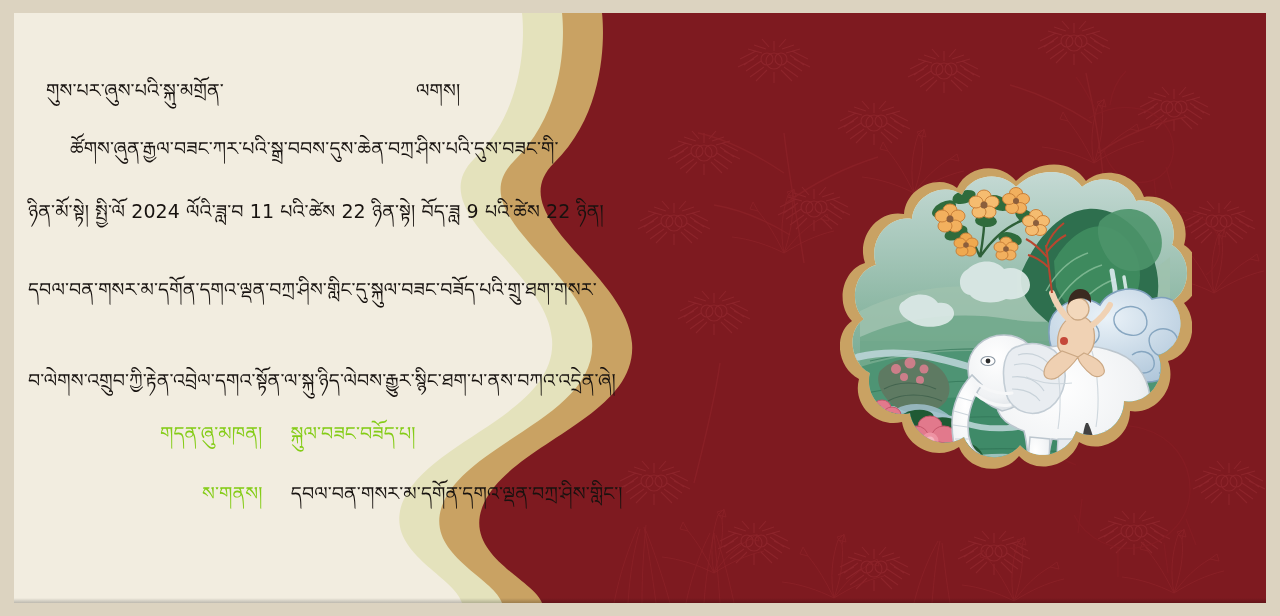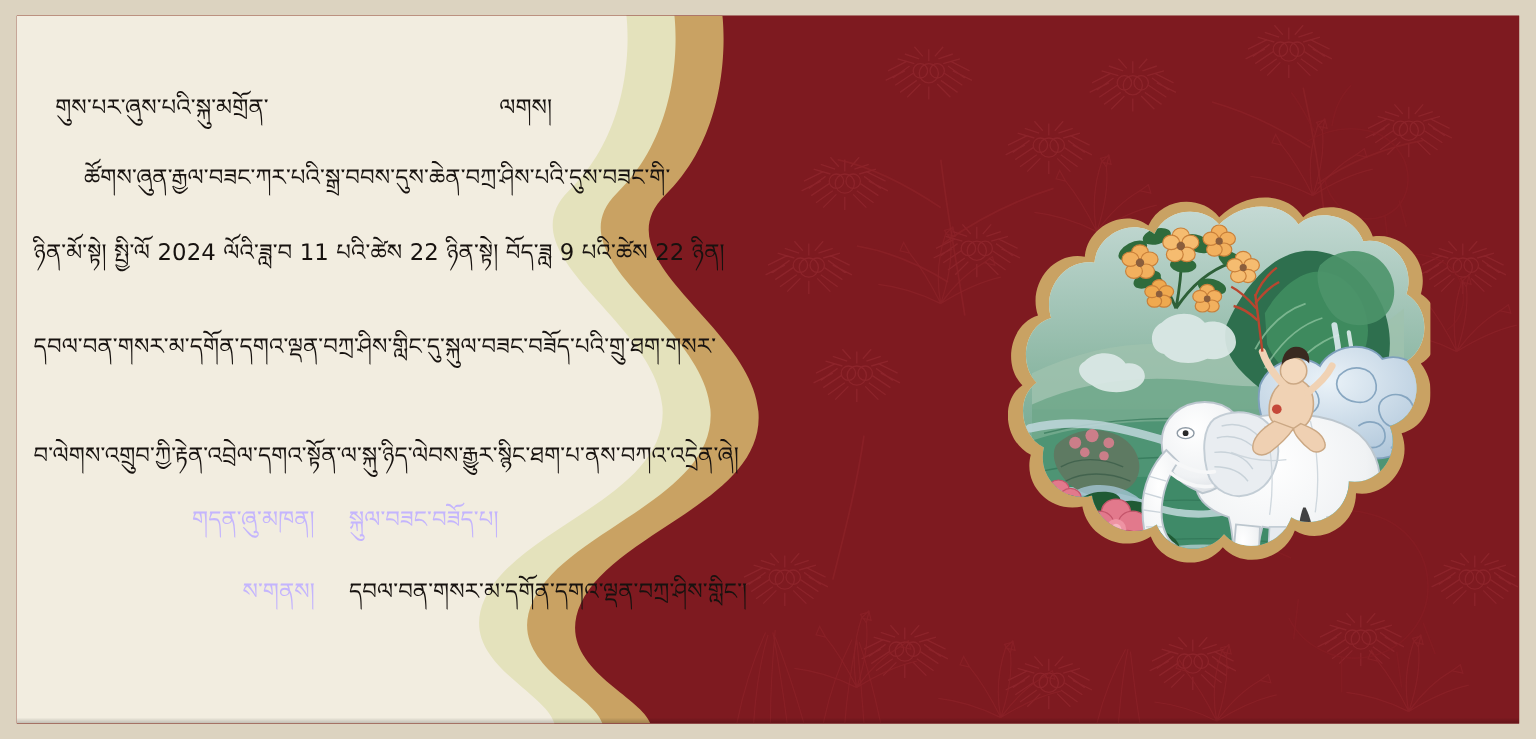--- a/index.html
+++ b/index.html
@@ -51,21 +51,21 @@
     color:#17120f;
     font-family:"DejaVu Sans","Liberation Sans",sans-serif;
   }
   .tline{
     position:absolute;
     white-space:nowrap;
     font-size:19px;
     line-height:1.1;
     letter-spacing:.1px;
   }
-  .red{color:#c4b5fd;}
+  .red{color:#84cc16;}
   .blk{color:#17120f;}
 
   
   #line-guest      {left:32px; top:67px;}
   #line-lags       {left:402px;top:67px;}
   #line-2          {left:56px; top:125px;}
   #line-3          {left:14px; top:188px;}
   #line-4          {left:14px; top:266px;text-align:right;}
   #line-5          {left:14px; top:330px;margin-top:27px;}
   #line-6          {left:146px;top:410px;}

